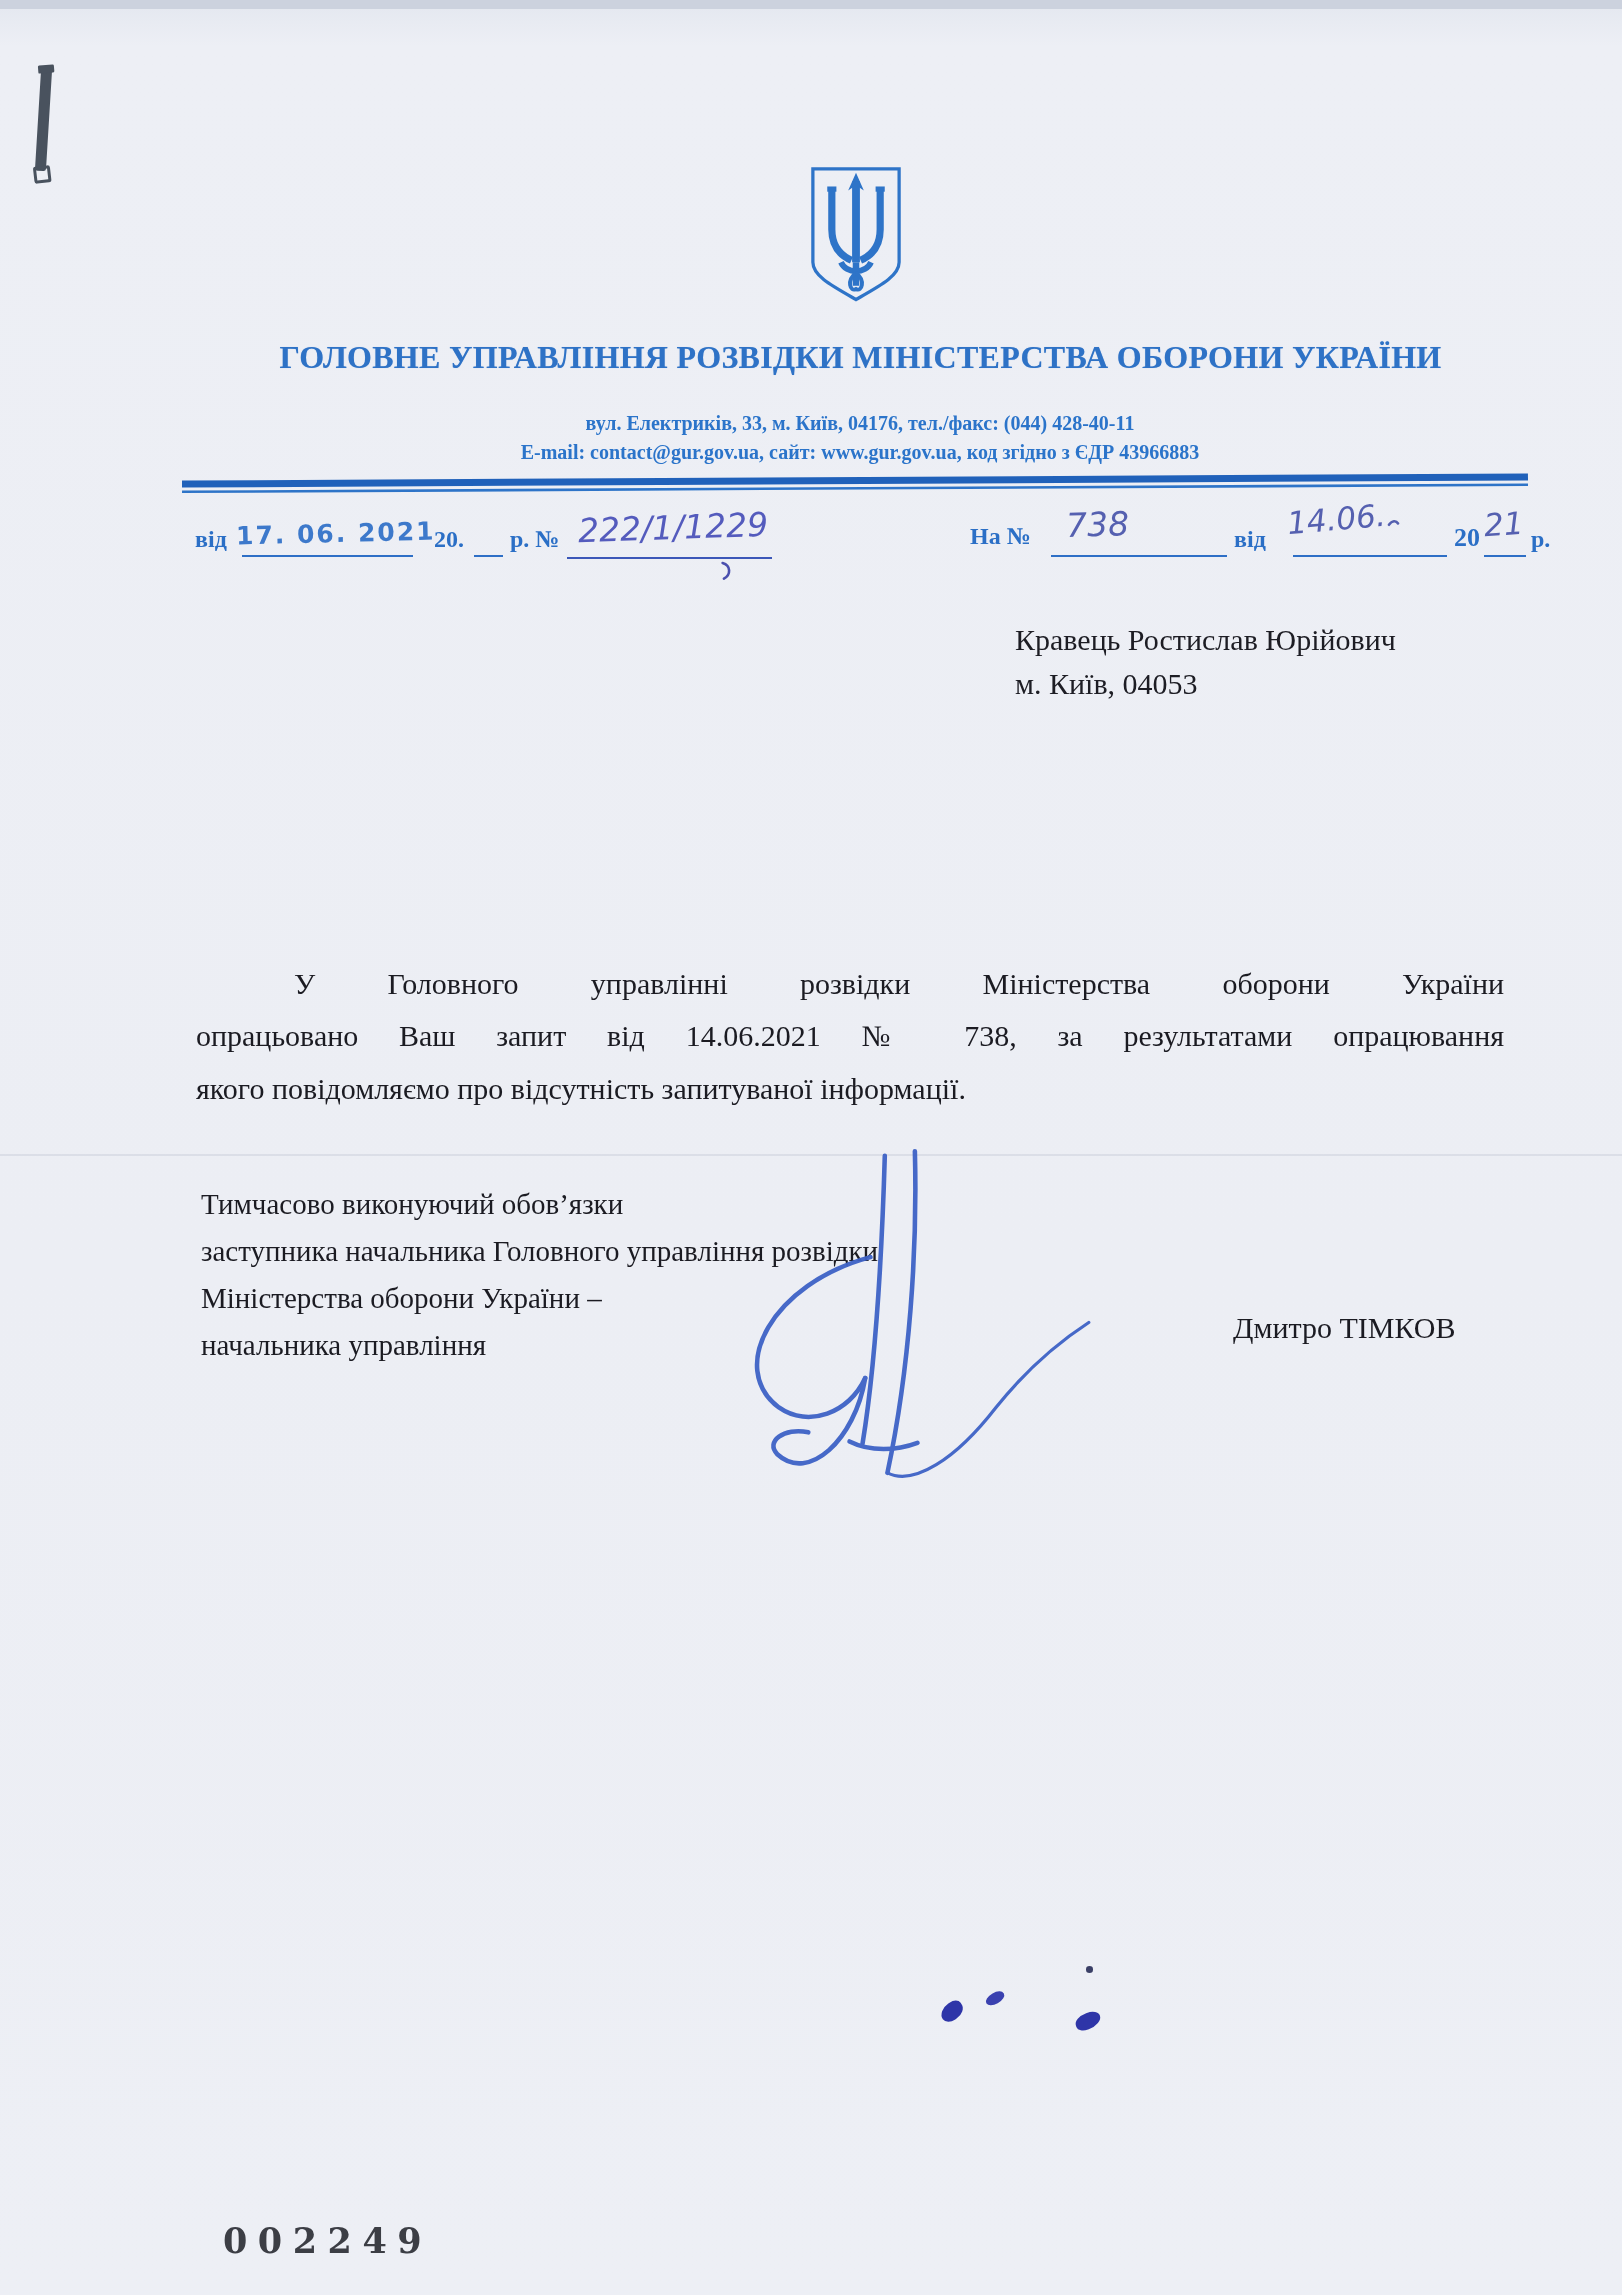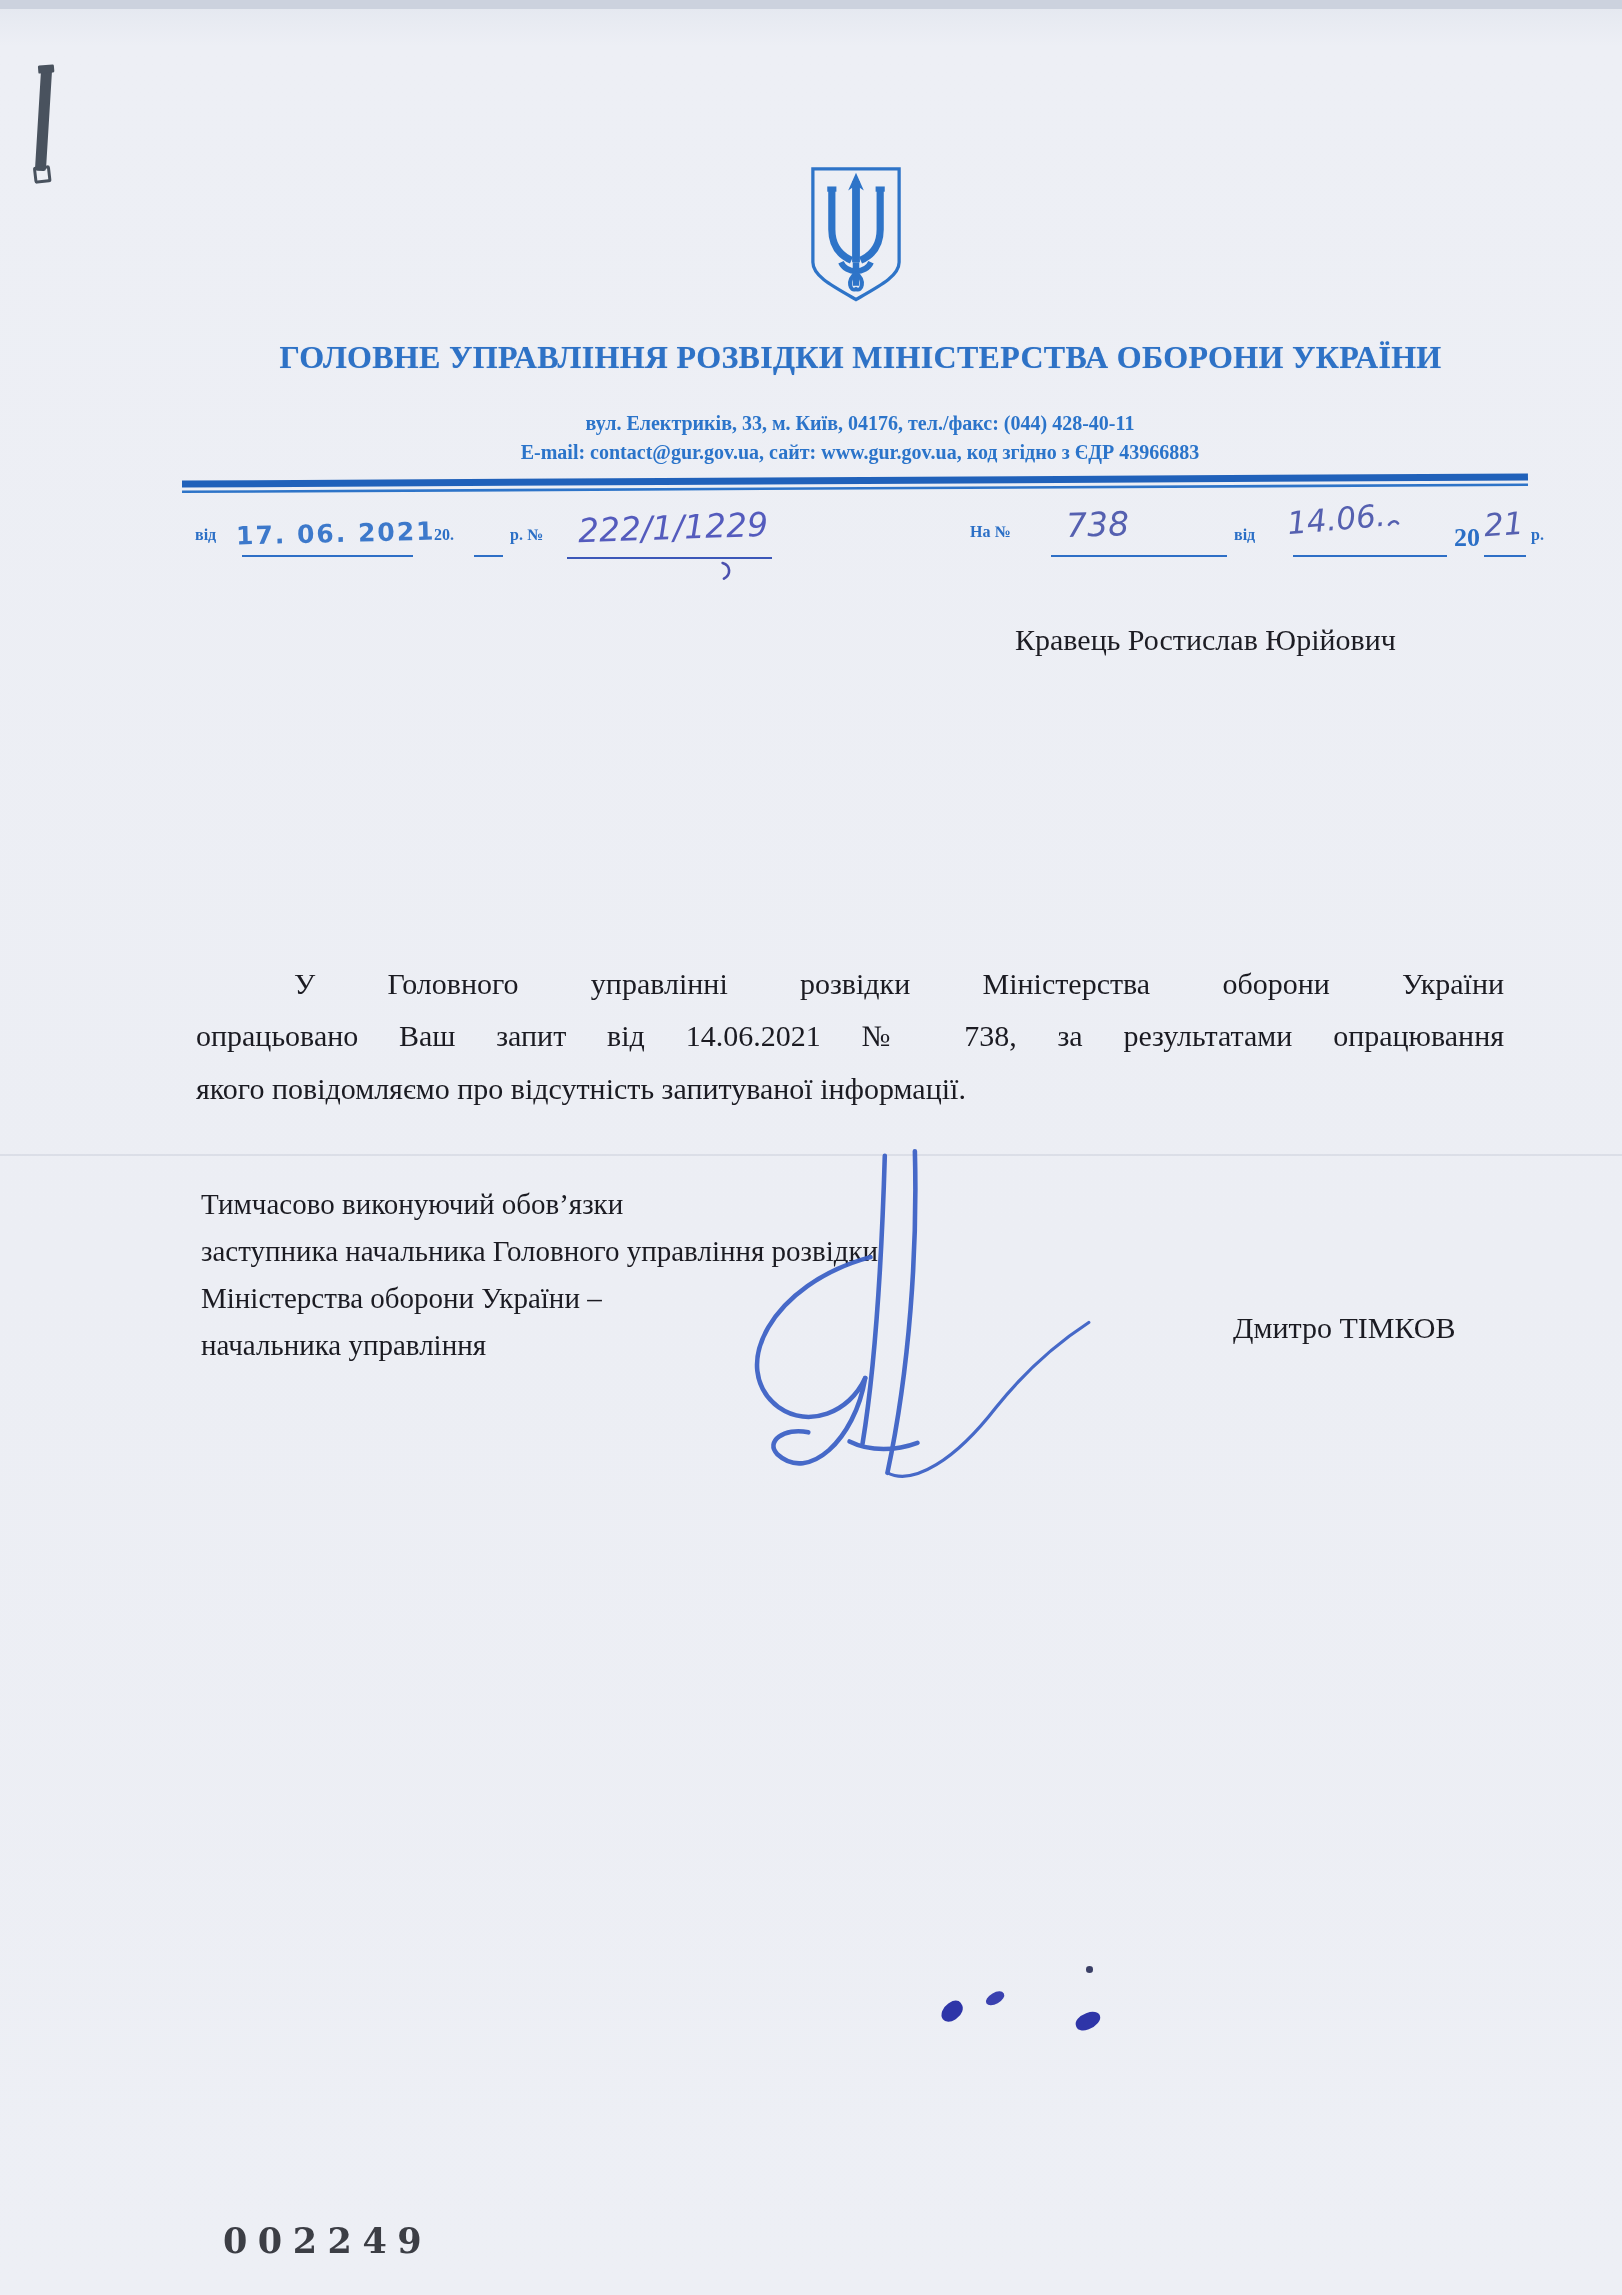--- a/index.html
+++ b/index.html
@@ -22,21 +22,21 @@
   }
   .addr{position:absolute;left:206px;width:1308px;text-align:center;font-weight:600;color:#2b74ca;font-size:20px;white-space:nowrap;}
   .addr1{top:412px;}
   .addr2{top:441px;}
   .rule{
     position:absolute;left:182px;top:477px;width:1346px;height:13px;transform:rotate(-.3deg);
     background:
       linear-gradient(#2061ba,#2061ba) 0 0/100% 7.2px no-repeat,
       linear-gradient(#2e74c8,#2e74c8) 0 9.8px/100% 2.6px no-repeat;
   }
-  .pr{position:absolute;font-weight:600;color:#2b6fc6;font-size:16px;white-space:nowrap;}
+  .pr{position:absolute;font-weight:600;color:#2b6fc6;font-size:24px;white-space:nowrap;}
   .stamp{
     position:absolute;color:#2f70c8;font-family:"DejaVu Sans",sans-serif;font-weight:700;
     letter-spacing:2px;transform:rotate(-1.4deg);font-size:25px;opacity:.92;white-space:nowrap;
   }
   .hand{position:absolute;color:#545bbd;font-family:"DejaVu Sans",sans-serif;font-style:italic;white-space:nowrap;}
   .ul{position:absolute;height:0;border-bottom:2.6px solid #2e6fc6;}
   .recipient{position:absolute;left:1015px;top:618px;font-size:30px;line-height:44px;color:#1d1d24;}
   .subject{position:absolute;left:203px;top:845px;font-size:31px;color:#1b1b22;white-space:nowrap;}
   .body-line{position:absolute;left:196px;width:1308px;font-size:30px;color:#1b1b22;}
   .jst{text-align:justify;text-align-last:justify;}
@@ -106,20 +106,21 @@
     <path d="M3 12 C8 5 14 5 17 10" stroke="#5560b0" stroke-width="4" fill="none" stroke-linecap="round"></path>
   </svg>
   <span class="ul" style="left:1293px;top:555px;width:154px;"></span>
   <span class="pr" style="left:1454px;top:523px;font-size:26px;">20</span>
   <span class="hand" style="left:1484px;top:506px;font-size:31px;transform:rotate(-4deg);color:#5560b0;">21</span>
   <span class="ul" style="left:1484px;top:555px;width:42px;"></span>
   <span class="pr" style="left:1531px;top:526px;">р.</span>
 
   <div class="recipient">
     <div>Кравець Ростислав Юрійович</div>
+    <div>м. Київ, 04053</div>
   </div>
 
 
   <div class="body-line jst bl1">У Головного управлінні розвідки Міністерства оборони України</div>
   <div class="body-line jst bl2">опрацьовано Ваш запит від 14.06.2021 № 738, за результатами опрацювання</div>
   <div class="body-line bl3">якого повідомляємо про відсутність запитуваної інформації.</div>
 
   <div class="sig-line sl1">Тимчасово виконуючий обов’язки</div>
   <div class="sig-line sl2">заступника начальника Головного управління розвідки</div>
   <div class="sig-line sl3">Міністерства оборони України –</div>

